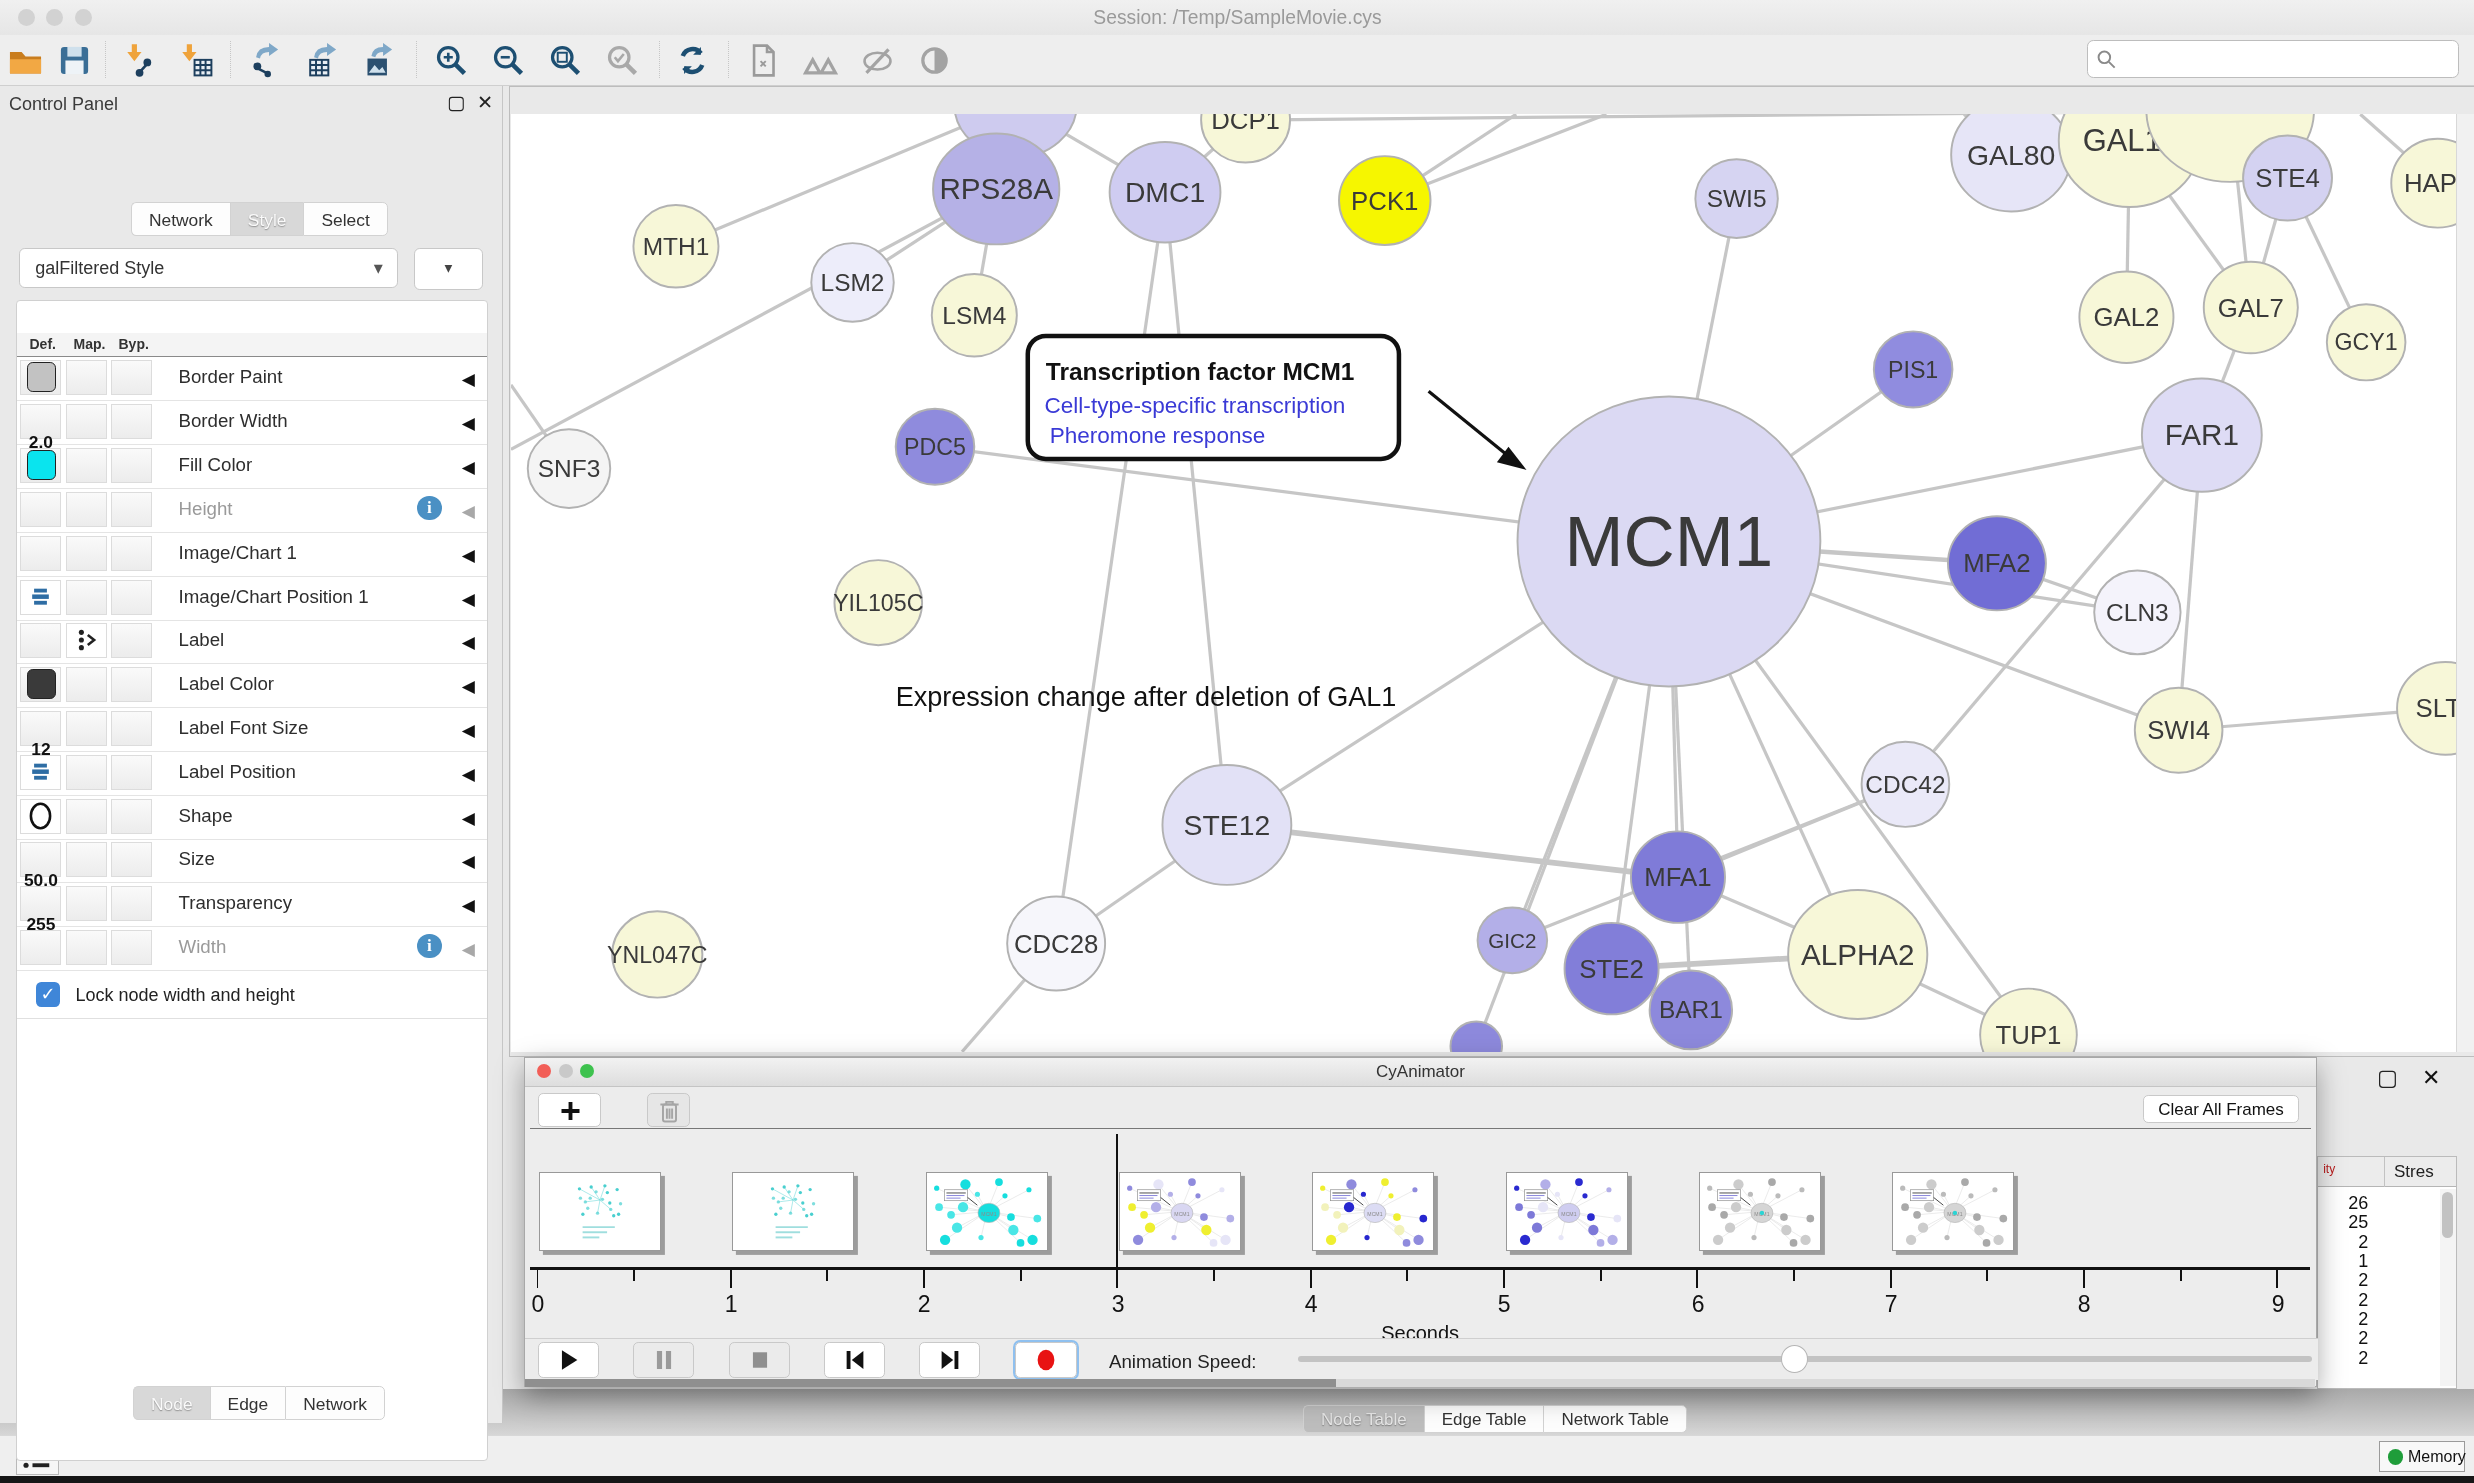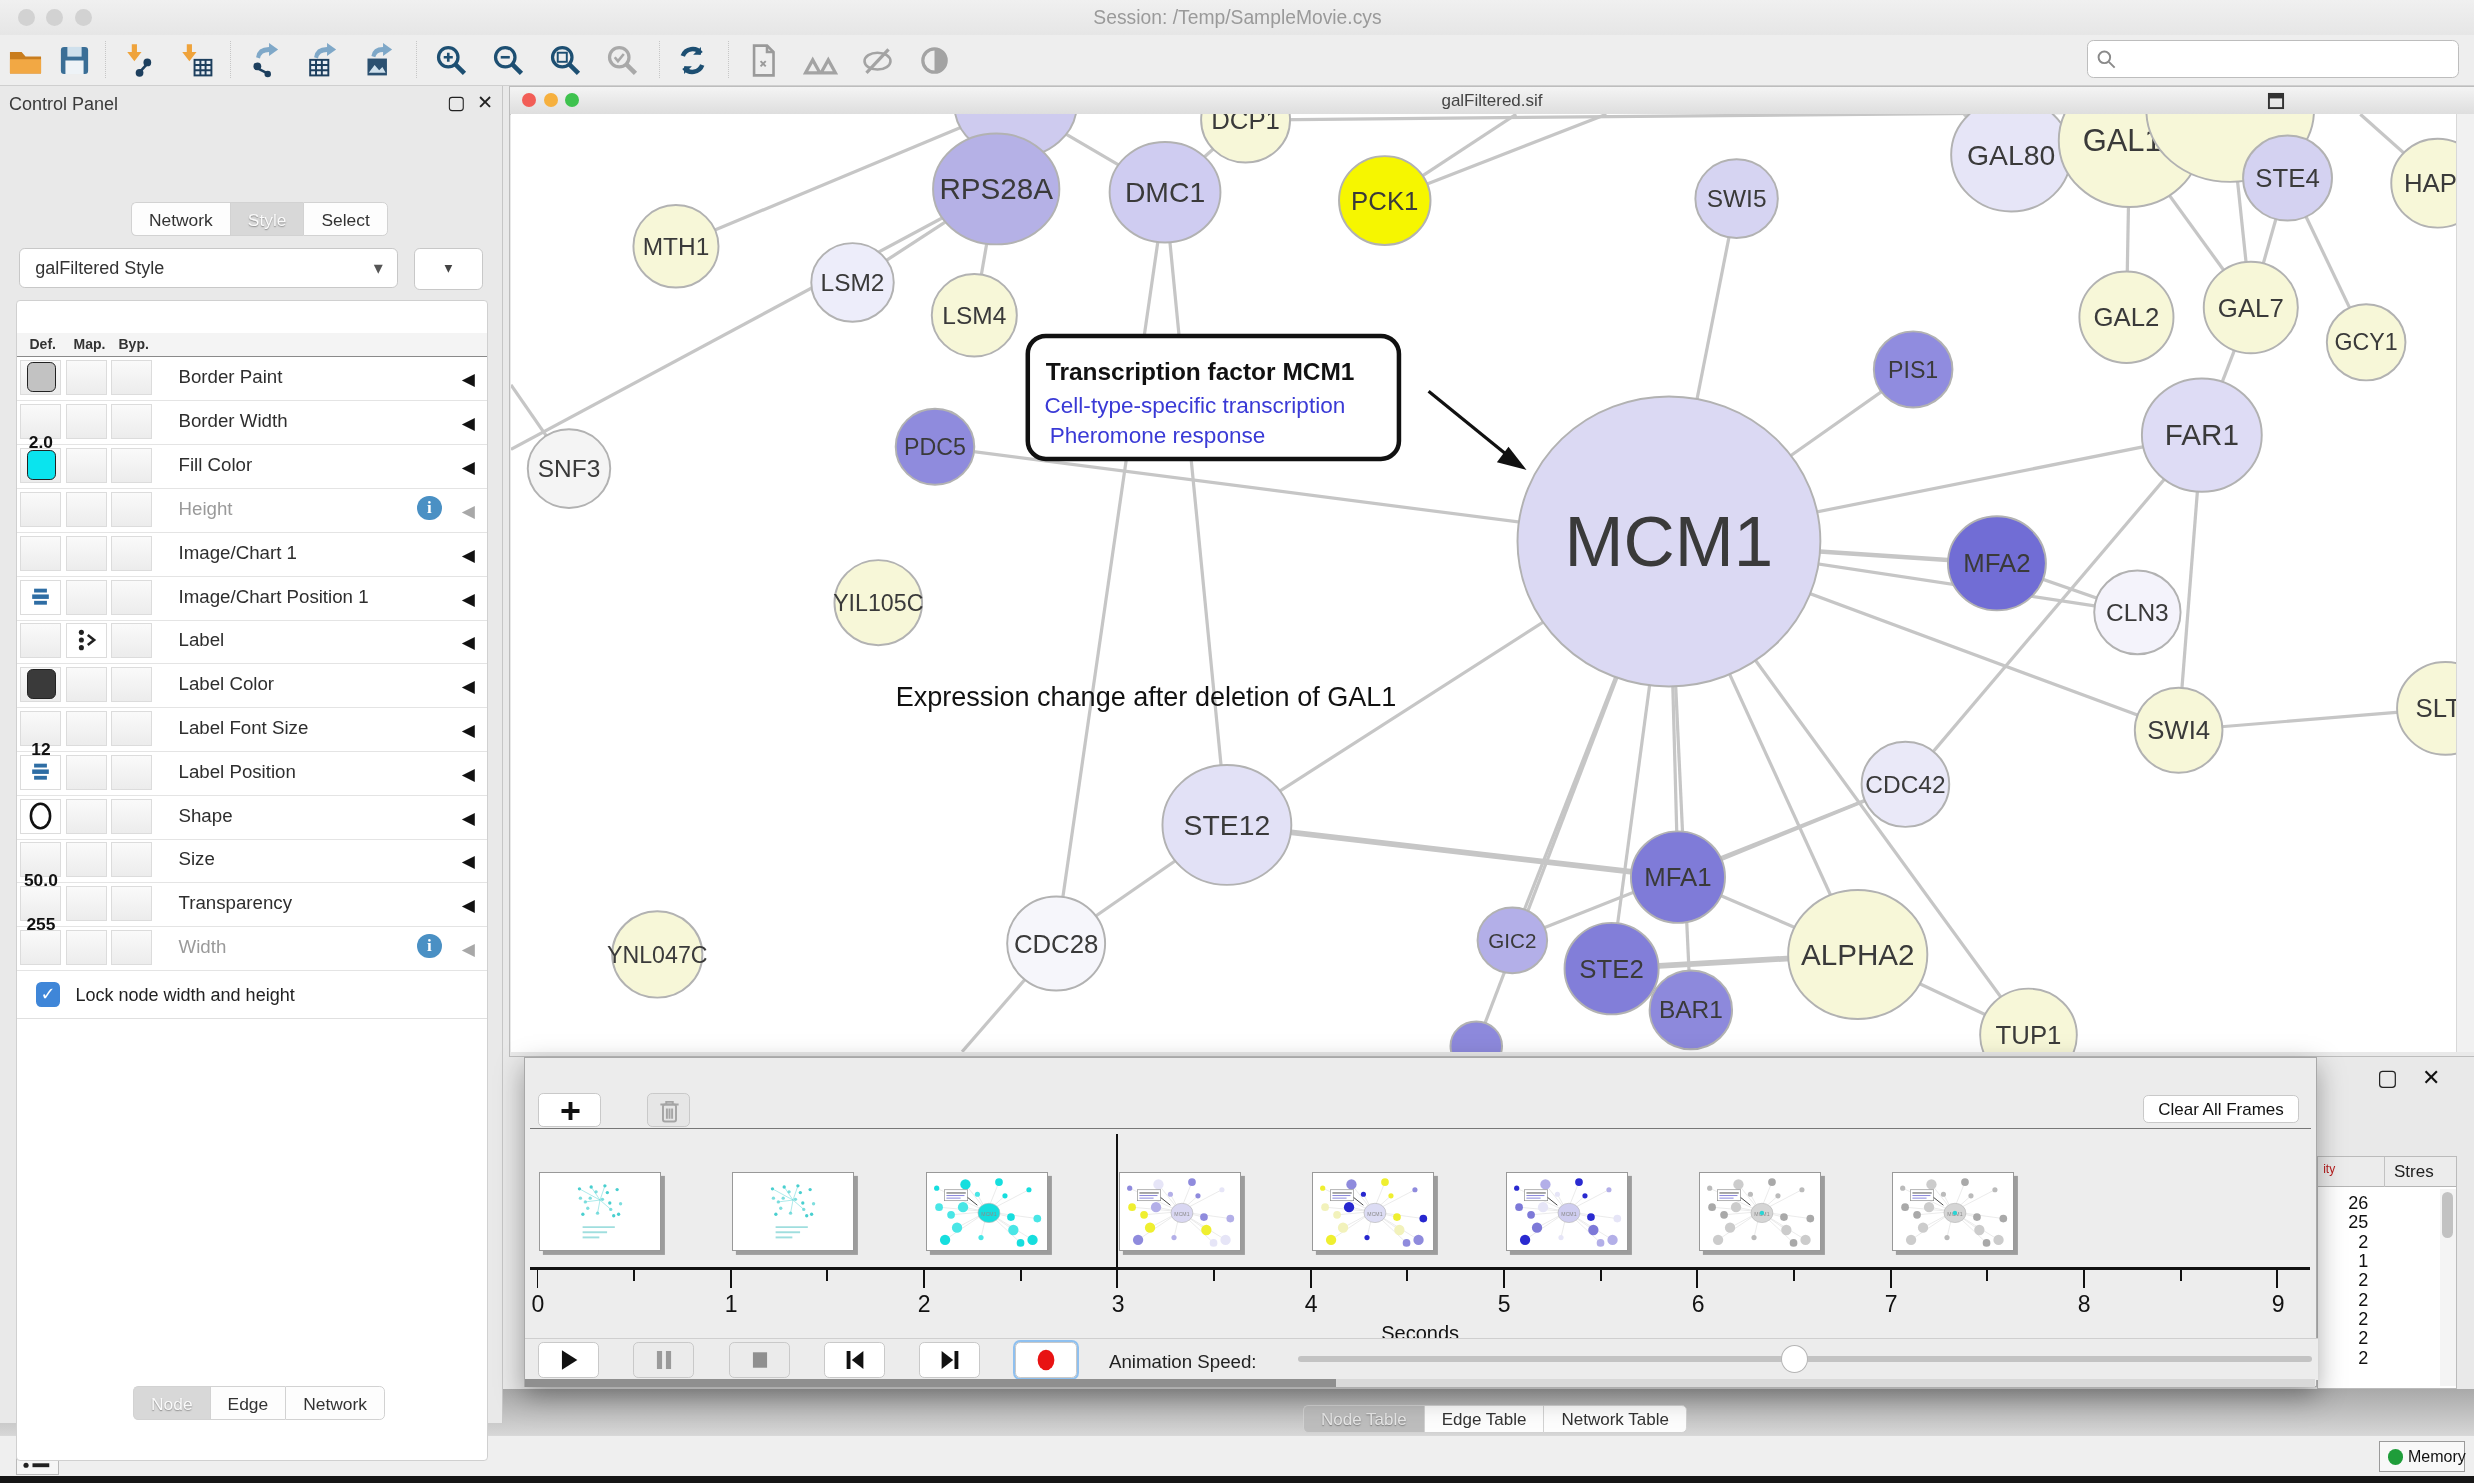--- a/index.html
+++ b/index.html
@@ -432,30 +432,20 @@
     </div>
   </div>
   <div class="abs tabbar" id="cp-bottom-tabs" style="left:133px;top:1300px;">
       <div class="tab sel">Node</div>
       <div class="tab">Edge</div>
       <div class="tab">Network</div>
     </div>
 </div>
 
 <div class="abs" id="net-window">
-  <div class="abs" id="net-titlebar">
-    <div class="abs tl-dot" style="left:11.6px;top:5.8px;width:14px;height:14px;background:#f25e57;"></div>
-    <div class="abs tl-dot" style="left:34px;top:5.8px;width:14px;height:14px;background:#f6b03e;"></div>
-    <div class="abs tl-dot" style="left:55px;top:5.8px;width:14px;height:14px;background:#3ec24e;"></div>
-    <div class="abs" id="net-title">galFiltered.sif</div>
-    <svg class="abs" style="left:1757px;top:5.2px;" width="18" height="18" viewBox="0 0 28 28">
-        <rect x="3" y="3" width="22" height="22" fill="none" stroke="#333" stroke-width="3"></rect>
-        <rect x="3" y="3" width="22" height="7" fill="#333"></rect>
-      </svg>
-  </div>
   <svg class="abs" id="net-canvas" width="1946" height="938" viewBox="0 0 3020 1455" style="overflow:hidden;">
       <line x1="783" y1="-15" x2="753" y2="116" stroke="#c6c6c6" stroke-width="5"></line>
       <line x1="783" y1="-15" x2="1015" y2="121" stroke="#c6c6c6" stroke-width="5"></line>
       <line x1="783" y1="-15" x2="256" y2="205" stroke="#c6c6c6" stroke-width="5"></line>
       <line x1="753" y1="116" x2="530" y2="261" stroke="#c6c6c6" stroke-width="5"></line>
       <line x1="753" y1="116" x2="719" y2="312" stroke="#c6c6c6" stroke-width="5"></line>
       <line x1="753" y1="116" x2="0" y2="520" stroke="#c6c6c6" stroke-width="5"></line>
       <line x1="1015" y1="121" x2="1140" y2="9" stroke="#c6c6c6" stroke-width="5"></line>
       <line x1="1015" y1="121" x2="846" y2="1287" stroke="#c6c6c6" stroke-width="5"></line>
       <line x1="1015" y1="121" x2="1111" y2="1103" stroke="#c6c6c6" stroke-width="5"></line>
@@ -655,20 +645,26 @@
         <text x="836" y="511" font-size="35" fill="#3a3ad6">Pheromone response</text>
         <line x1="1424" y1="430" x2="1552" y2="534" stroke="#111" stroke-width="5"></line>
         <path d="M1576 552 L1530 540 1548 516 Z" fill="#111"></path>
       </g>
       <text x="597" y="918" font-size="42" fill="#111">Expression change after deletion of GAL1</text>
     </svg>
   <div class="abs" id="net-scroll"></div>
 </div>
 
 <div class="abs" id="cyanimator">
+  <div class="abs" id="cy-titlebar">
+    <div class="abs tl-dot" style="left:11.6px;top:6.4px;width:14px;height:14px;background:#f25e57;"></div>
+    <div class="abs tl-dot" style="left:34px;top:6.4px;width:14px;height:14px;background:#c9c9c9;"></div>
+    <div class="abs tl-dot" style="left:55px;top:6.4px;width:14px;height:14px;background:#3ec24e;"></div>
+    <div class="abs" id="cy-title">CyAnimator</div>
+  </div>
   <div class="cy-btn" style="left:13px;top:35px;width:63px;height:34px;">
     <svg width="63" height="34" viewBox="0 0 98 52">
         <path d="M49 12 v28 M35 26 h28" stroke="#111" stroke-width="6"></path>
       </svg></div>
   <div class="cy-btn dis" style="left:122px;top:35px;width:43px;height:34px;">
     <svg width="43" height="34" viewBox="0 0 66 52">
         <g stroke="#a5a5a5" stroke-width="3" fill="none">
           <rect x="23" y="16" width="20" height="26" rx="3"></rect>
           <path d="M19 16 h28 M28 16 v-4 h10 v4 M29 22 v16 M33 22 v16 M37 22 v16"></path>
         </g>

